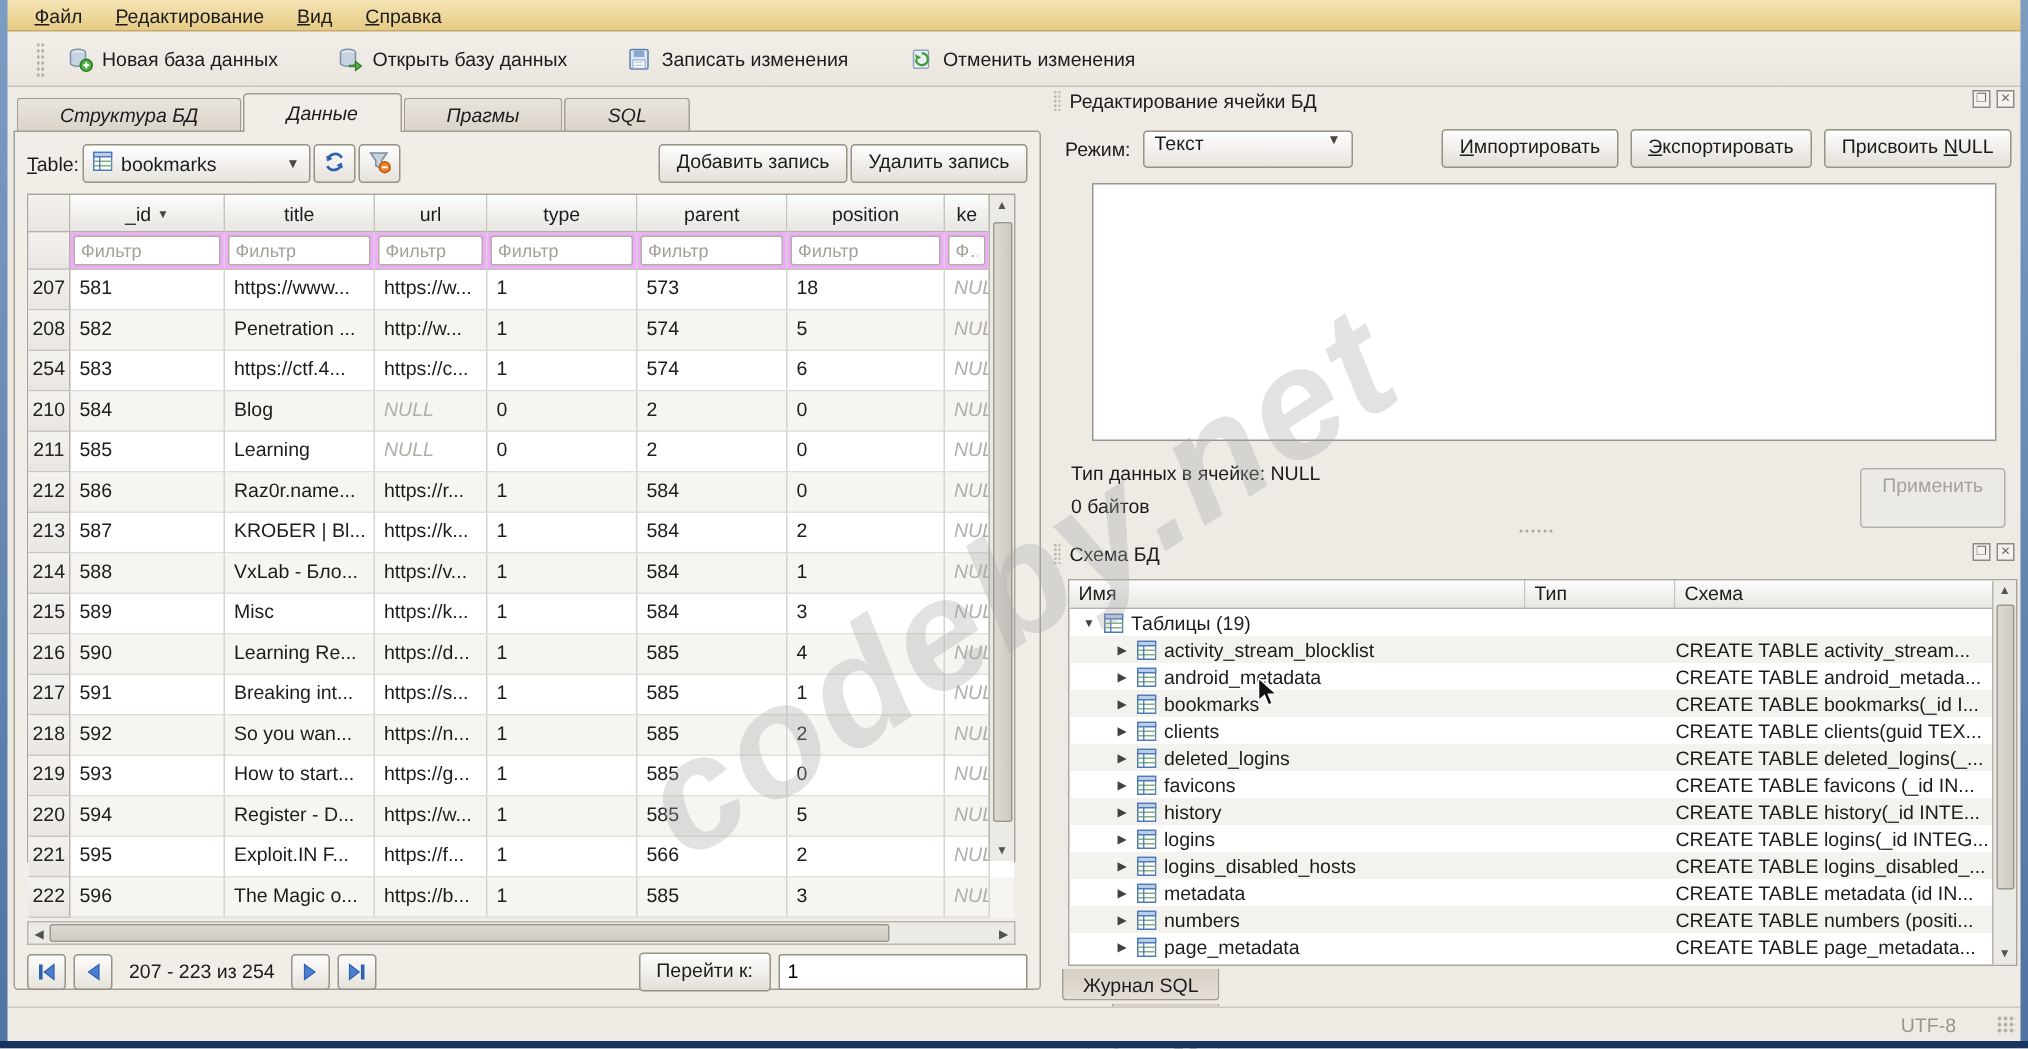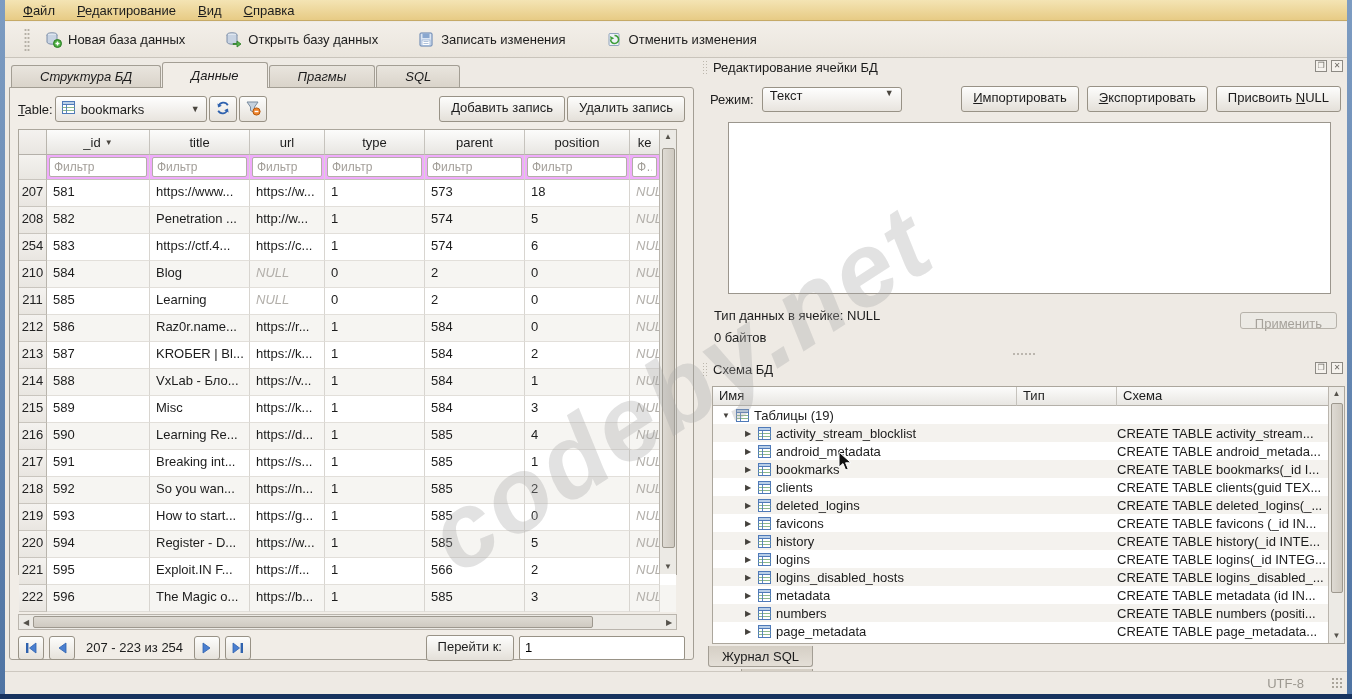--- a/index.html
+++ b/index.html
@@ -71,21 +71,21 @@
   .dock-title { position:absolute; left:0; right:4px; height:20px; display:flex; }
   .dock-handle { width:5px; height:14px; margin:0 6px 0 2px; background-image:radial-gradient(circle,#bcb7ad 0.8px,transparent 1px); background-size:3px 3px; }
   .dock-icons { margin-left:auto; display:flex; gap:4px; }
   .dock-ic { width:12px; height:12px; border:1px solid #8d8a84; background:#f5f2ed; color:#6e6b65; font-size:8px; line-height:10px; text-align:center; }
   .mode-row { position:absolute; left:10px; right:6px; top:26px; height:26px; display:flex; align-items:center; gap:8px; }
   .mode-combo { width:140px; height:25px; background:linear-gradient(180deg,#fefefe,#e8e4de); border:1px solid #989286; border-radius:3px; display:flex; align-items:flex-start; padding:0 7px; }
   .mode-combo .arrow { margin-left:auto; font-size:9px; color:#4a463f; }
   .cell-editor { position:absolute; left:28px; right:16px; top:62px; height:172px; background:#fff; border:1px solid #9b968d; }
   .info-line1 { position:absolute; left:14px; top:248px; }
   .info-line2 { position:absolute; left:14px; top:270px; }
-  .apply-btn { position:absolute; right:10px; top:252px; height:17px; padding:3px 14px; background:#eceae5; border:1px solid #b6b2aa; border-radius:3px; color:#a6a29b; }
+  .apply-btn { position:absolute; right:10px; top:252px; height:40px; padding:3px 14px; background:#eceae5; border:1px solid #b6b2aa; border-radius:3px; color:#a6a29b; }
   .split-dots { position:absolute; left:0; right:0; top:290px; height:8px; display:flex; justify-content:center; align-items:center; gap:2px; }
   .split-dots i { width:2px; height:2px; background:#aaa59c; border-radius:50%; }
 
   
   .tree { position:absolute; left:12px; right:2px; top:326px; height:258px; background:#fff; border:1px solid #aba69c; overflow:hidden; }
   .tree-head { display:flex; height:19px; }
   .thcell { background:linear-gradient(180deg,#fcfcfb,#e8e6e2); border-right:1px solid #c6c3bd; border-bottom:1px solid #b4b0a9; padding:1px 6px; white-space:nowrap; overflow:hidden; }
   .th-name{width:304px;} .th-type{width:100px;} .th-schema{flex:1;}
   .trow { display:flex; height:18px; align-items:center; font-size:13px; }
   .trow.alt { background:#f4f2ee; }

